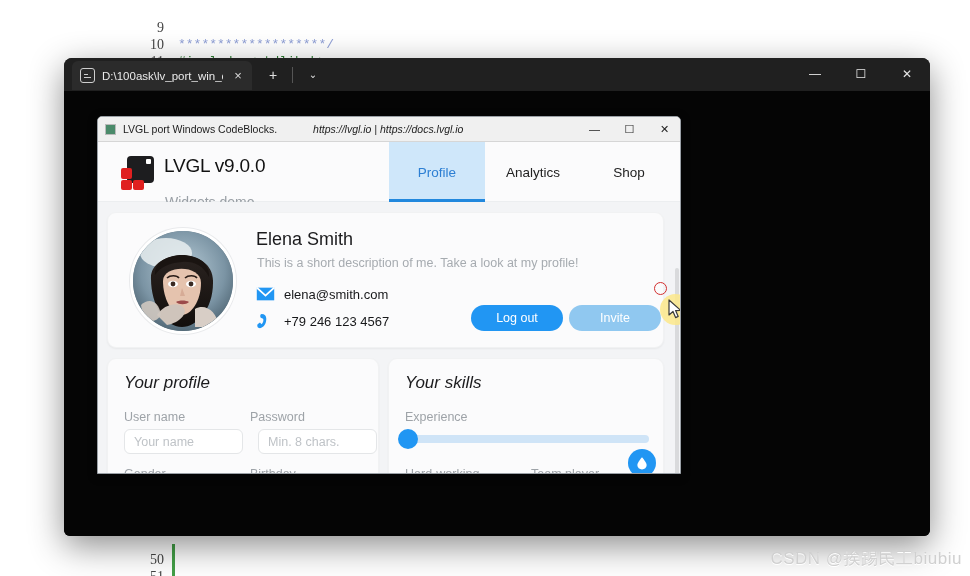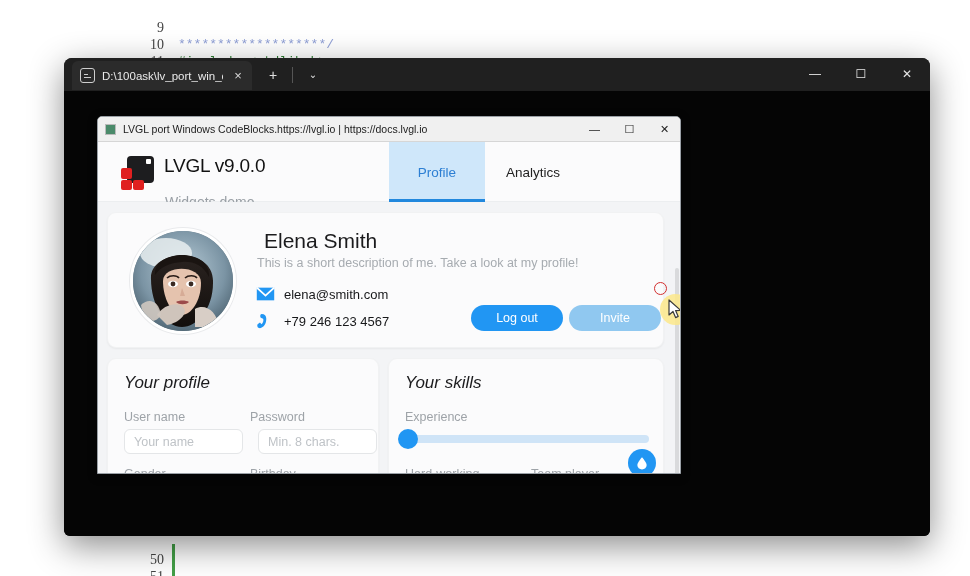--- a/index.html
+++ b/index.html
@@ -104,21 +104,21 @@
   .lvgl-titlebar {
     position: absolute; left: 0; top: 0; width: 584px; height: 25px;
     background: #f0f0f0; border-bottom: 1px solid #d6d6d6;
     display: flex; align-items: center;
   }
   .lvgl-tb-icon {
     width: 11px; height: 11px; margin-left: 7px; margin-right: 7px;
     background: #4a8a6a; border: 1px solid #bbb; flex: 0 0 auto;
   }
   .lvgl-tb-title { font-size: 10.5px; color: #1b1b1b; white-space: nowrap; }
-  .lvgl-tb-url { font-size: 10.5px; color: #1b1b1b; white-space: nowrap; }
+  .lvgl-tb-url { font-size: 10.5px; color: #1b1b1b; margin-left: 36px; white-space: nowrap; font-style: italic; }
   .lvgl-ctl {
     position: absolute; top: 0; width: 35px; height: 24px;
     text-align: center; line-height: 24px; font-size: 11px; color: #1b1b1b;
   }
   .lc-min { right: 70px; }
   .lc-max { right: 35px; }
   .lc-close { right: 0px; }
   .lvgl-canvas {
     position: absolute; left: 0; top: 25px; width: 584px; height: 333px;
     background: #f0abfc;
@@ -172,21 +172,21 @@
     box-shadow: 0 1px 2px rgba(0,0,0,.05);
   }
   .card-profile { left: 9px; top: 10px; width: 557px; height: 136px; }
   .avatar {
     position: absolute; left: 22px; top: 15px; width: 106px; height: 106px;
     border-radius: 50%; overflow: hidden; border: 3px solid #ffffff;
     box-shadow: 0 0 0 1px #e9eaec;
     background: #6f8390;
   }
   .avatar-svg { display: block; width: 100%; height: 100%; }
-  .user-name { position: absolute; left: 156px; top: 16px; font-size: 21px; color: #1b1b1d; }
+  .user-name { position: absolute; left: 148px; top: 16px; font-size: 18px; color: #1b1b1d; }
   .user-desc { position: absolute; left: 149px; top: 43px; font-size: 12.5px; color: #a6abb0; }
   .contact-row { position: absolute; display: flex; align-items: center; gap: 9px; }
   .cr-email { left: 148px; top: 73px; }
   .cr-phone { left: 148px; top: 100px; }
   .ci { width: 19px; height: 16px; flex: 0 0 auto; }
   .contact-text { font-size: 13px; color: #17181a; text-align: center; }
   .btn {
     position: absolute; height: 26px; border-radius: 13px;
     display: flex; align-items: center; justify-content: center;
     font-size: 12.5px; color: #fff;
@@ -335,20 +335,21 @@
               <div class="logo-r1"></div>
               <div class="logo-r2"></div>
               <div class="logo-r3"></div>
             </div>
             <div class="logo-title">LVGL v9.0.0</div>
             <div class="logo-sub">Widgets demo</div>
 
             <div class="demo-tabs">
               <div class="demo-tab active">Profile</div>
               <div class="demo-tab">Analytics</div>
+              <div class="demo-tab">Shop</div>
             </div>
           </div>
 
           <div class="demo-content">
 
             <div class="card card-profile">
               <div class="avatar">
                 <svg class="avatar-svg" viewBox="0 0 100 100">
                   <defs>
                     <radialGradient id="bgg" cx="50%" cy="40%" r="70%">
@@ -434,13 +435,14 @@
           <div class="cursor-glow"></div>
           <svg class="cursor-arrow" width="16" height="22" viewBox="0 0 16 22">
             <path d="M1 1 L1 16 L5 12.5 L7.6 18.6 L10.2 17.4 L7.6 11.6 L12.6 11.3 Z" fill="#ffffff" stroke="#3a3a3a" stroke-width="1.2" stroke-linejoin="round"></path>
           </svg>
 
         </div>
       </div>
     </div>
   </div>
 
+  <div class="watermark">CSDN @挨踢民工biubiu</div>
 </div>
 
 </body></html>

